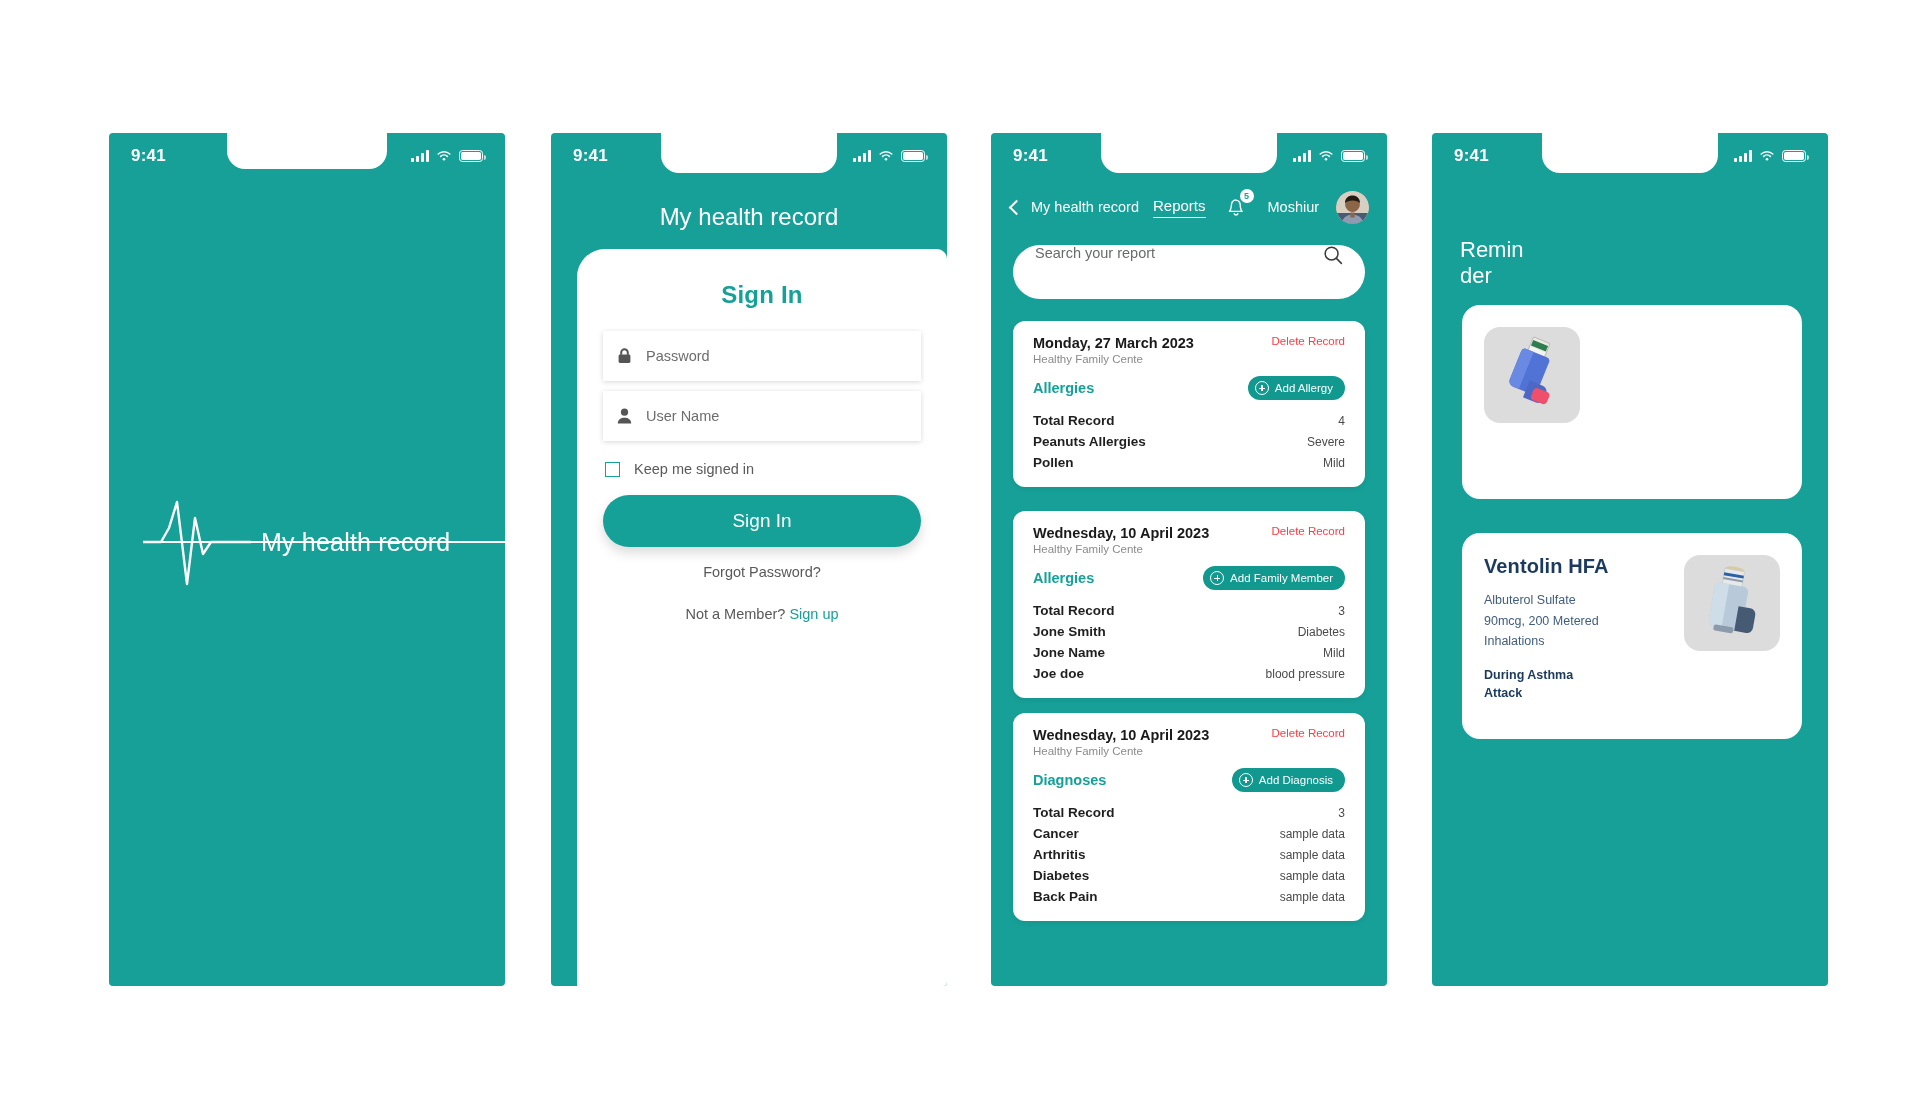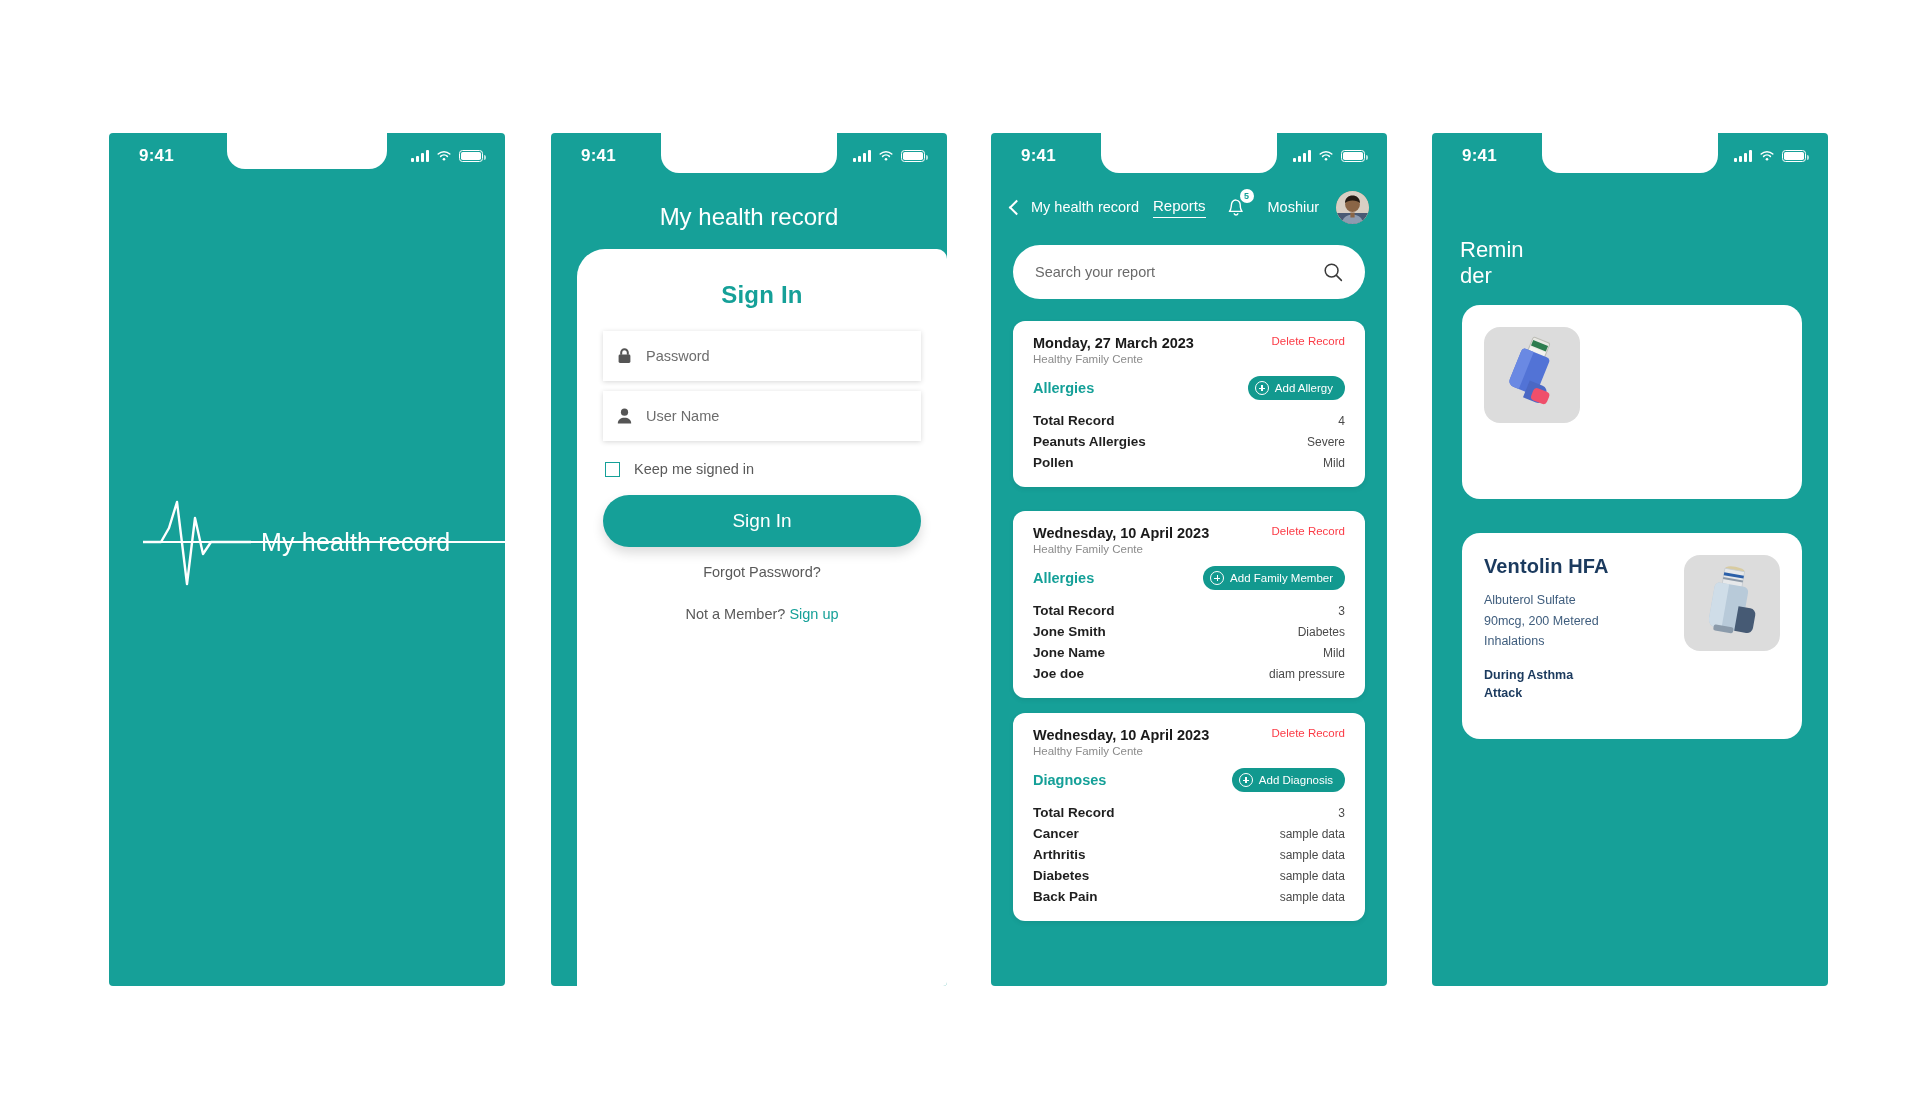--- a/index.html
+++ b/index.html
@@ -27,21 +27,21 @@
   .notch {
     position: absolute; top: 0; left: 50%; transform: translateX(-50%);
     width: 160px; height: 36px; background: #ffffff;
     border-bottom-left-radius: 18px; border-bottom-right-radius: 18px;
     z-index: 6;
   }
   .notch.wide { width: 176px; height: 40px; }
 
   
   .statusbar {
-    position: absolute; top: 0; left: 8px; right: 0; height: 46px;
+    position: absolute; top: 0; left: 0; right: 0; height: 46px;
     display: flex; align-items: center; justify-content: space-between;
     padding: 0 22px; color: #fff; z-index: 5;
   }
   .sb-time { font-size: 17px; font-weight: 700; letter-spacing: .2px; }
   .sb-icons { display: flex; align-items: center; gap: 7px; }
   .bars { display: flex; align-items: flex-end; gap: 2px; height: 12px; }
   .bars i { display:block; width: 3px; background: #fff; border-radius: 1px; }
   .bars i:nth-child(1){height:4px} .bars i:nth-child(2){height:6px}
   .bars i:nth-child(3){height:9px} .bars i:nth-child(4){height:12px}
   .batt {
@@ -117,21 +117,21 @@
     background:#fff; color:#16a098; border-radius: 50%;
     font-size: 9px; font-weight:700; display:flex; align-items:center; justify-content:center;
   }
   .uname { font-size: 14.5px; margin-left: 12px; }
   .avatar {
     width: 33px; height: 33px; border-radius:50%; margin-left: 8px; overflow:hidden;
     background:#bfa98f; flex:0 0 auto;
   }
   .search-bar {
     position:absolute; left: 22px; right: 22px; top: 112px; height: 54px;
-    background:#fff; border-radius: 27px; display:flex; align-items:center;
+    background:#fff; border-radius: 27px; display:flex; 
     padding: 0 22px; justify-content: space-between;
   }
   .search-bar .ph { color:#6a6a6a; font-size: 14.5px; }
   .card {
     position:absolute; left: 22px; right: 22px; background:#fff;
     border-radius: 12px; padding: 14px 20px 14px 20px;
     box-shadow: 0 2px 5px rgba(0,0,0,.08);
   }
   .card.c1 { top: 188px; }
   .card.c2 { top: 378px; }
@@ -396,21 +396,21 @@
         <div class="row">
           <span class="k">Jone Smith</span>
           <span class="v">Diabetes</span>
         </div>
         <div class="row">
           <span class="k">Jone Name</span>
           <span class="v">Mild</span>
         </div>
         <div class="row">
           <span class="k">Joe doe</span>
-          <span class="v">diam pressure</span>
+          <span class="v">blood pressure</span>
         </div>
       </div>
     </div>
 
     <div class="card c3">
       <div class="card-top">
         <div>
           <div class="card-date">Wednesday, 10 April 2023</div>
           <div class="card-sub">Healthy Family Cente</div>
         </div>

